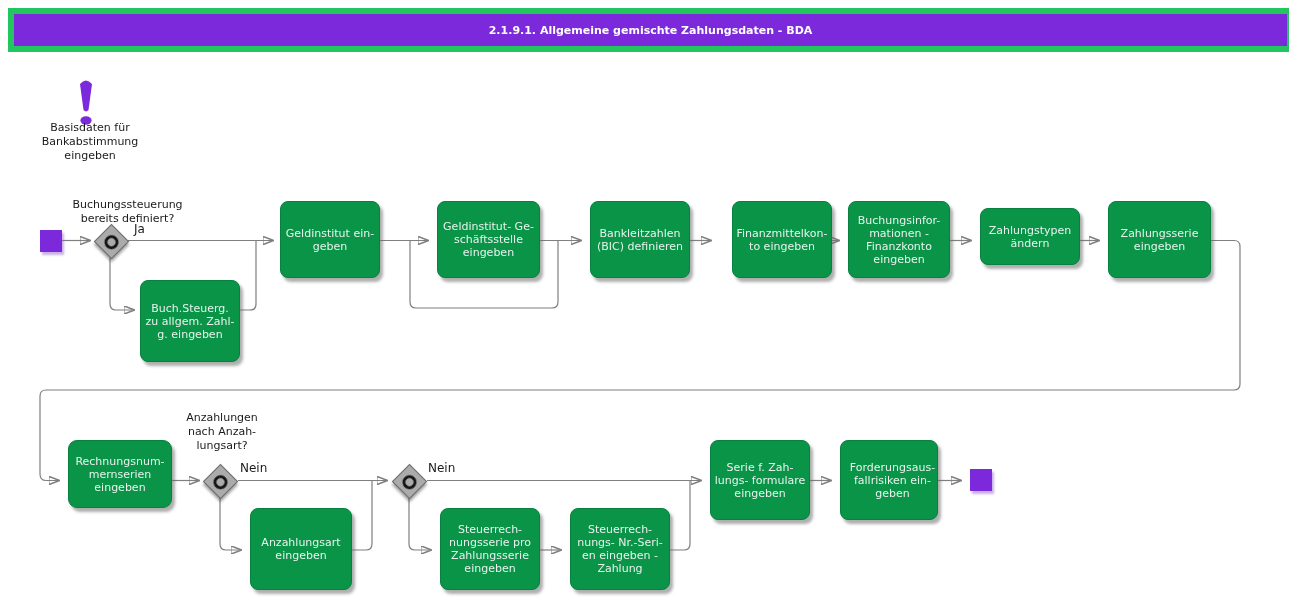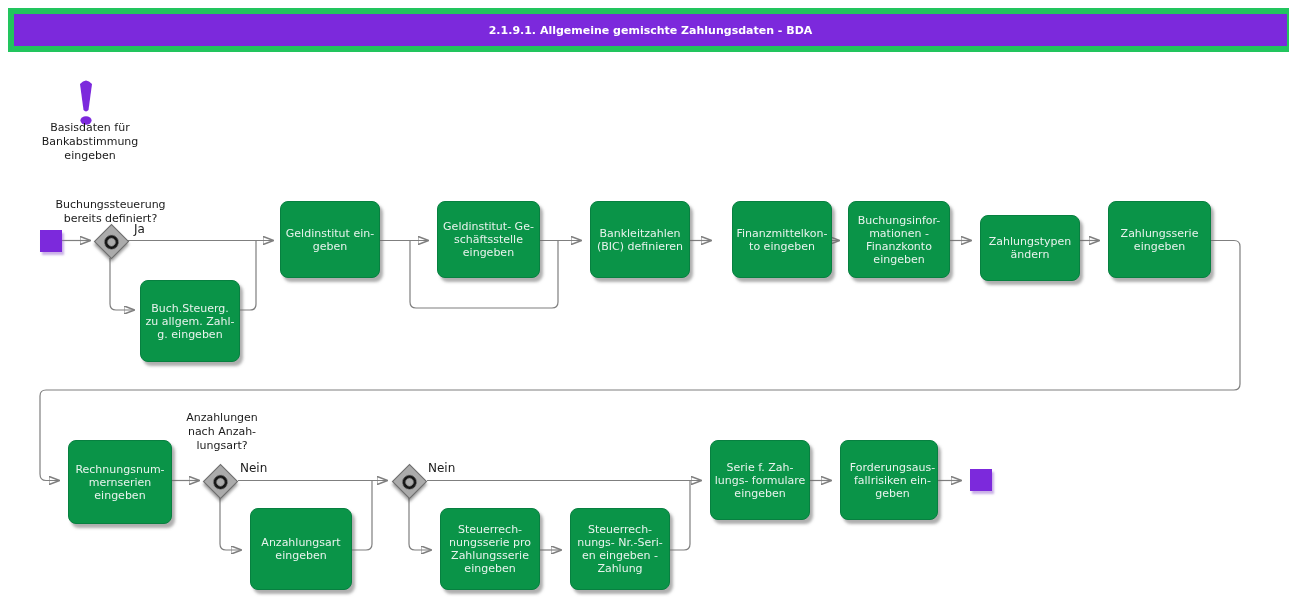--- a/index.html
+++ b/index.html
@@ -100,21 +100,21 @@
     <path d="M2,5 Q8,-2 14,5 L10.5,31 Q8,33.8 5.5,31 Z" fill="#7c29dc"></path>
     <ellipse cx="8" cy="41.5" rx="5.6" ry="4.2" fill="#7c29dc"></ellipse>
   </svg>
   <div class="blabel" style="left:32px;top:121px;width:116px;">Basisdaten für
 Bankabstimmung
 eingeben</div>
 
   <div class="terminator" style="left:40px;top:230px;"></div>
   <div class="terminator" style="left:970px;top:469px;"></div>
 
-  <div class="blabel" style="left:38px;top:198px;width:145px;">Buchungssteuerung
+  <div class="blabel" style="left:55px;top:198px;width:145px;">Buchungssteuerung
 bereits definiert?</div>
   <div class="diamond" style="left:99px;top:229px;">
     <div class="ring"></div>
   </div>
   <div class="branchlabel" style="left:134px;top:223px;">Ja</div>
 
   <div class="blabel" style="left:170px;top:411px;width:104px;">Anzahlungen
 nach Anzah-
 lungsart?</div>
   <div class="diamond" style="left:208px;top:469px;">
@@ -133,28 +133,28 @@
 schäftsstelle
 eingeben</div>
   <div class="task" style="left:590px;top:201px;width:100px;height:77px;">Bankleitzahlen
 (BIC) definieren</div>
   <div class="task" style="left:720px;top:201px;width:100px;height:77px;margin-left:12px;">Finanzmittelkon-
 to eingeben</div>
   <div class="task" style="left:848px;top:201px;width:102px;height:77px;">Buchungsinfor-
 mationen -
 Finanzkonto
 eingeben</div>
-  <div class="task" style="left:980px;top:215px;width:100px;height:66px;">Zahlungstypen
+  <div class="task" style="left:980px;top:208px;width:100px;height:57px;">Zahlungstypen
 ändern</div>
   <div class="task" style="left:1108px;top:201px;width:103px;height:77px;">Zahlungsserie
 eingeben</div>
   <div class="task" style="left:140px;top:280px;width:100px;height:82px;">Buch.Steuerg.
 zu allgem. Zahl-
 g. eingeben</div>
-  <div class="task" style="left:68px;top:440px;width:104px;height:84px;">Rechnungsnum-
+  <div class="task" style="left:68px;top:440px;width:104px;height:68px;border-radius:9px;">Rechnungsnum-
 mernserien
 eingeben</div>
   <div class="task" style="left:250px;top:508px;width:102px;height:82px;">Anzahlungsart
 eingeben</div>
   <div class="task" style="left:440px;top:508px;width:100px;height:82px;">Steuerrech-
 nungsserie pro
 Zahlungsserie
 eingeben</div>
   <div class="task" style="left:570px;top:508px;width:100px;height:82px;">Steuerrech-
 nungs- Nr.-Seri-

